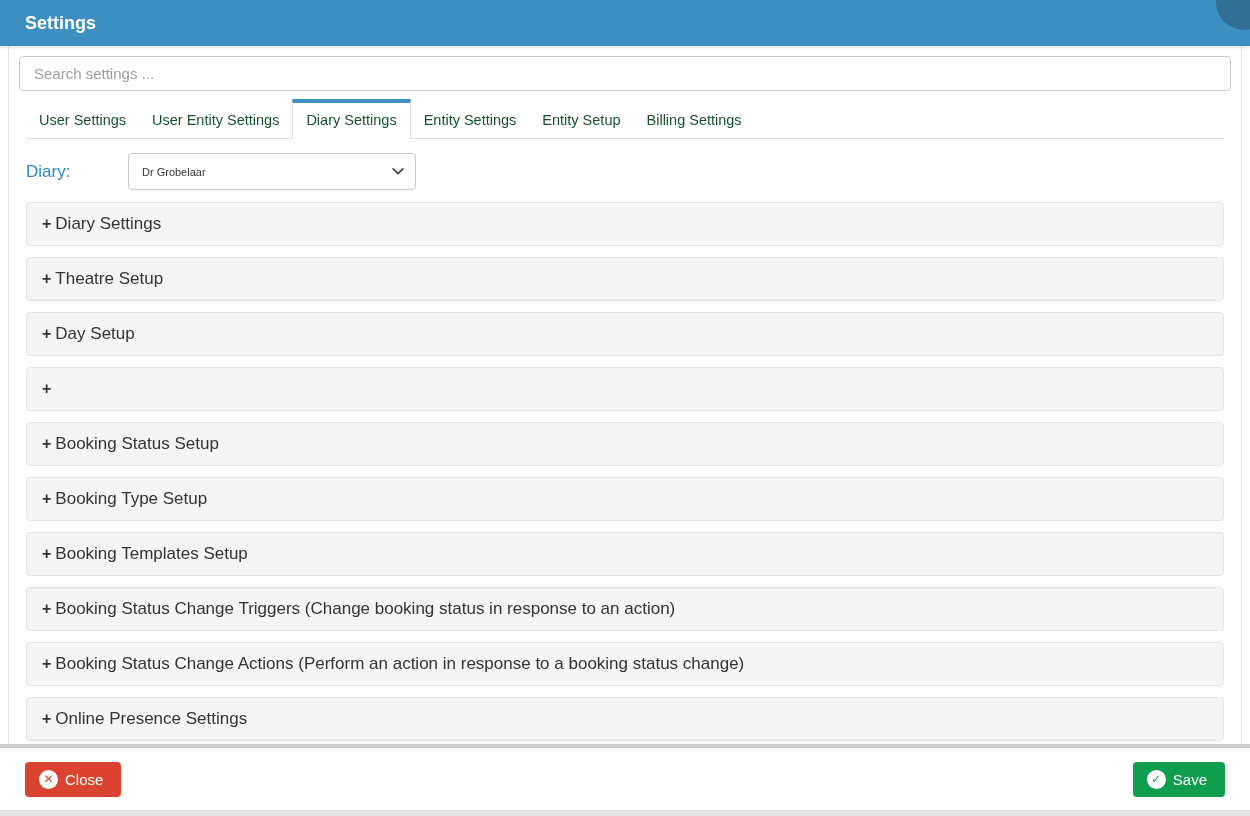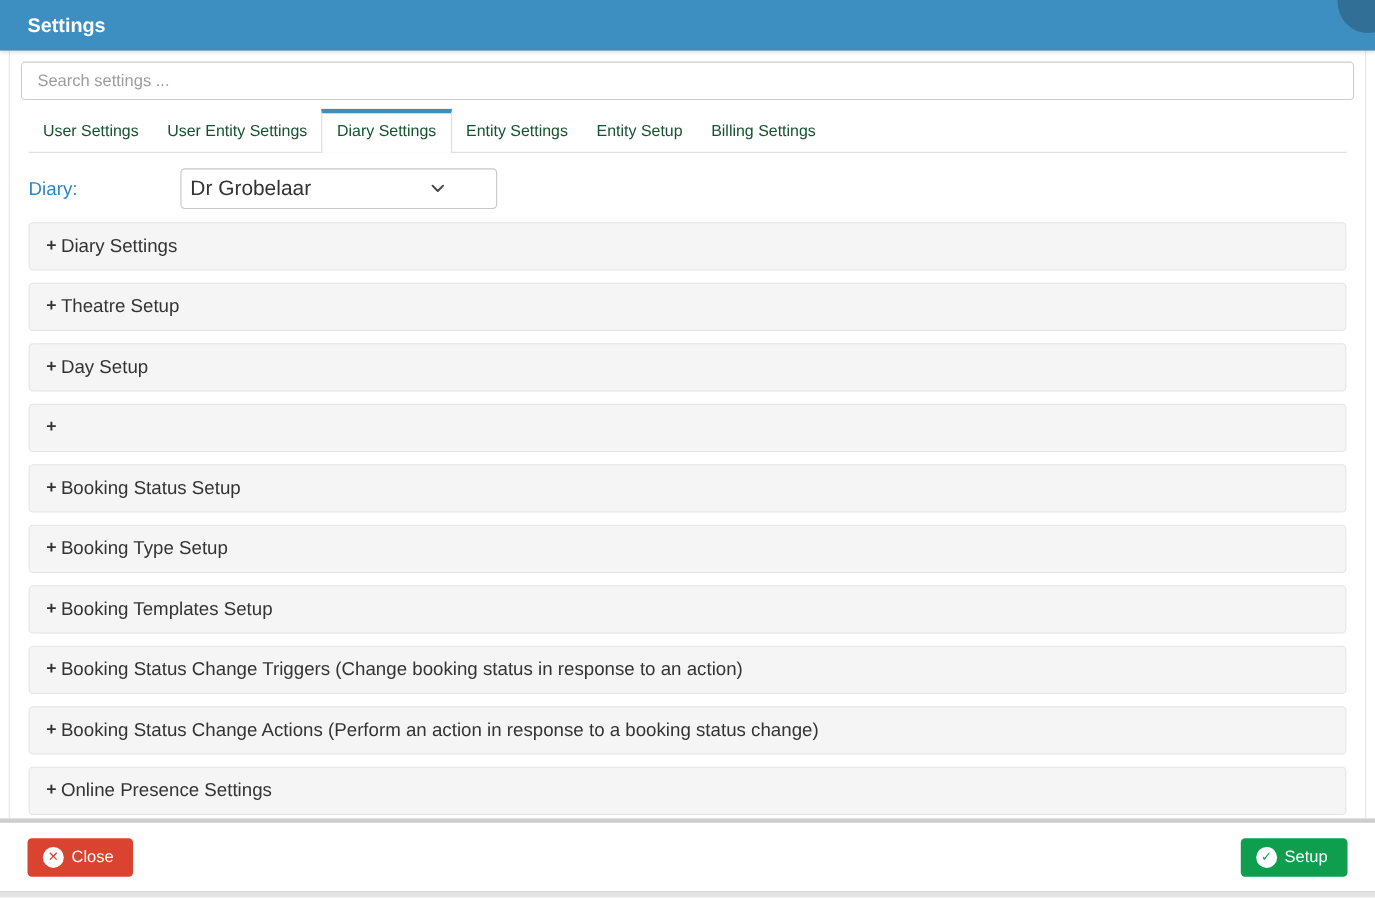--- a/index.html
+++ b/index.html
@@ -93,28 +93,27 @@
     font-size: 17px;
     width: 102px;
   }
   .select-wrap { position: relative; width: 288px; }
   .diary-select {
     width: 100%;
     height: 37px;
     border: 1px solid #c7c7c7;
     border-radius: 4px;
     background: #ffffff;
-    font-size: 19px;
+    font-size: 11px;
     color: #333333;
-    padding: 0 34px 0 8px;
+    padding: 0 34px 0 13px;
     appearance: none;
     -webkit-appearance: none;
     font-family: inherit;
     outline: none;
-    margin-left: 36px;
   }
   .select-chevron {
     position: absolute;
     right: 11px; top: 11px;
     pointer-events: none;
     color: #444444;
   }
 
   
   .accordion { margin: 0 7px; }
@@ -264,16 +263,16 @@
 
 </div>
 
 <div class="footer-bar">
   <button class="btn btn-close">
     <span class="btn-icon-circle">✕</span>
     <span>Close</span>
   </button>
   <button class="btn btn-save">
     <span class="btn-icon-circle">✓</span>
-    <span>Setup</span>
+    <span>Save</span>
   </button>
 </div>
 <div class="bottom-band"></div>
 
 </body></html>

